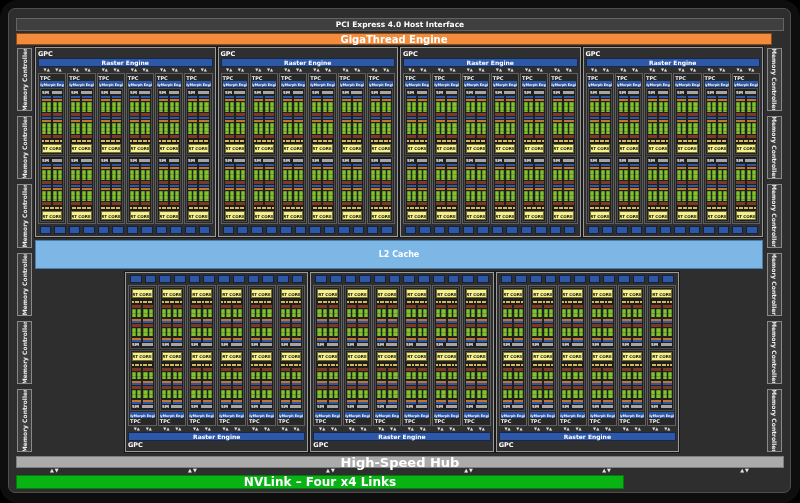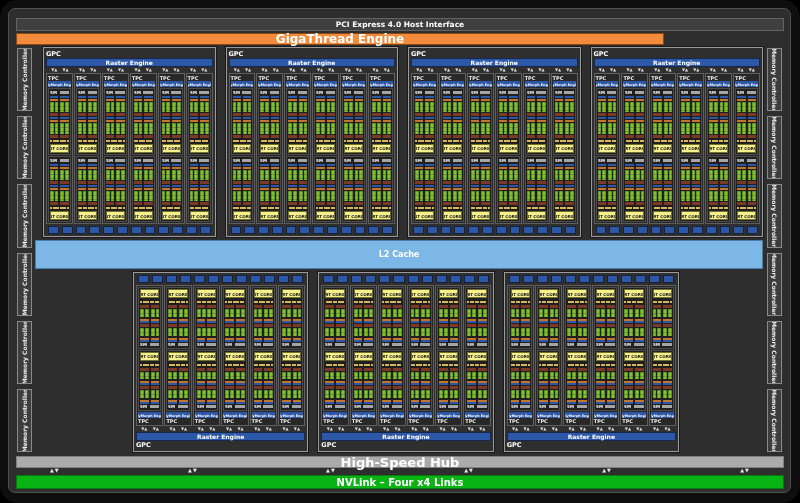--- a/index.html
+++ b/index.html
@@ -3,44 +3,44 @@
 <meta charset="utf-8">
 <style>
   html,body{margin:0;padding:0;background:#000;}
   *{box-sizing:border-box;font-family:"DejaVu Sans",sans-serif;}
   .stage{position:relative;width:800px;height:503px;background:#0e0e0e;overflow:hidden;border-radius:18px;}
   .panel{position:absolute;left:8px;top:8px;width:783px;height:485px;background:#2e2e2e;
          border:1px solid #4f4f4f;border-radius:7px;}
   .hbar-label{display:flex;align-items:center;justify-content:center;color:#fff;font-weight:bold;}
   .pci{position:absolute;left:16px;top:18px;width:768px;height:13px;background:#3f3f3f;
        border:1px solid #646464;font-size:7.5px;}
-  .giga{position:absolute;left:16px;top:33px;width:648px;height:12px;background:var(--gigathread-orange,#f28b3b);
-        border:1px solid #8a4a14;font-size:12px;}
+  .giga{position:absolute;left:16px;top:33px;width:756px;height:12px;background:var(--gigathread-orange,#f28b3b);
+        border:1px solid #8a4a14;font-size:10px;}
   .l2{position:absolute;left:35px;top:240px;width:728px;height:29px;background:var(--l2-blue,#7cb7e5);
       border:1px solid #4a7dab;font-size:8px;}
   .hub{position:absolute;left:16px;top:456px;width:768px;height:12px;background:var(--hub-gray,#ababab);
        border:1px solid #7e7e7e;font-size:13px;}
   .hub-arrows{position:absolute;left:50px;top:467px;width:700px;height:7px;display:flex;
               justify-content:space-between;align-items:center;}
   .hub-arrows span{color:#e6e6e6;font-size:5px;line-height:5px;letter-spacing:1px;}
-  .nvlink{position:absolute;left:16px;top:475px;width:768px;height:14px;background:var(--nvlink-green,#07b414);
-          border:1px solid #067a10;font-size:10px;}
+  .nvlink{position:absolute;left:16px;top:475px;width:608px;height:14px;background:var(--nvlink-green,#07b414);
+          border:1px solid #067a10;font-size:12px;}
   
   .mem{position:absolute;top:48px;width:15px;height:404px;display:flex;flex-direction:column;gap:5px;}
   .mem.left{left:17px;} .mem.right{left:767px;}
   .mblock{flex:1;background:#3d3d3d;border:1px solid #8a8a8a;display:flex;align-items:center;
           justify-content:center;overflow:hidden;}
   .mblock span{font-size:6px;font-weight:bold;color:#f0f0f0;white-space:nowrap;writing-mode:vertical-rl;}
   .mem.left .mblock span{transform:rotate(180deg);}
   
   .gpc-row{position:absolute;display:flex;gap:2px;}
   .gpc-row.top{left:35px;top:47px;width:728px;height:190px;}
   .gpc-row.bottom{left:125px;top:272px;width:554px;height:180px;}
   .gpc{flex:1;min-width:0;background:#2f2f2f;border:1px solid #9a9a9a;outline:1px solid #191919;
-       display:flex;flex-direction:column;padding:2px;margin-left:8px;}
+       display:flex;flex-direction:column;padding:2px;}
   .gpc.mirror{flex-direction:column-reverse;}
   .gpc-label{height:8px;line-height:8px;font-size:6.5px;font-weight:bold;color:#fff;flex:none;}
   .raster{height:9px;flex:none;background:var(--engine-blue,#2d57a7);border:1px solid #16284e;
           color:#fff;font-size:6px;font-weight:bold;display:flex;align-items:center;justify-content:center;}
   .arrows{height:6px;flex:none;display:flex;}
   .arrows .cell{flex:1;display:flex;justify-content:space-evenly;align-items:center;
                 color:#dcdcdc;font-size:4px;line-height:4px;}
   .tpcs{flex:1;display:flex;gap:1px;min-height:0;}
   .tpc{flex:1;min-width:0;background:#282828;border:1px solid #5f5f5f;display:flex;
        flex-direction:column;padding:1px;}

